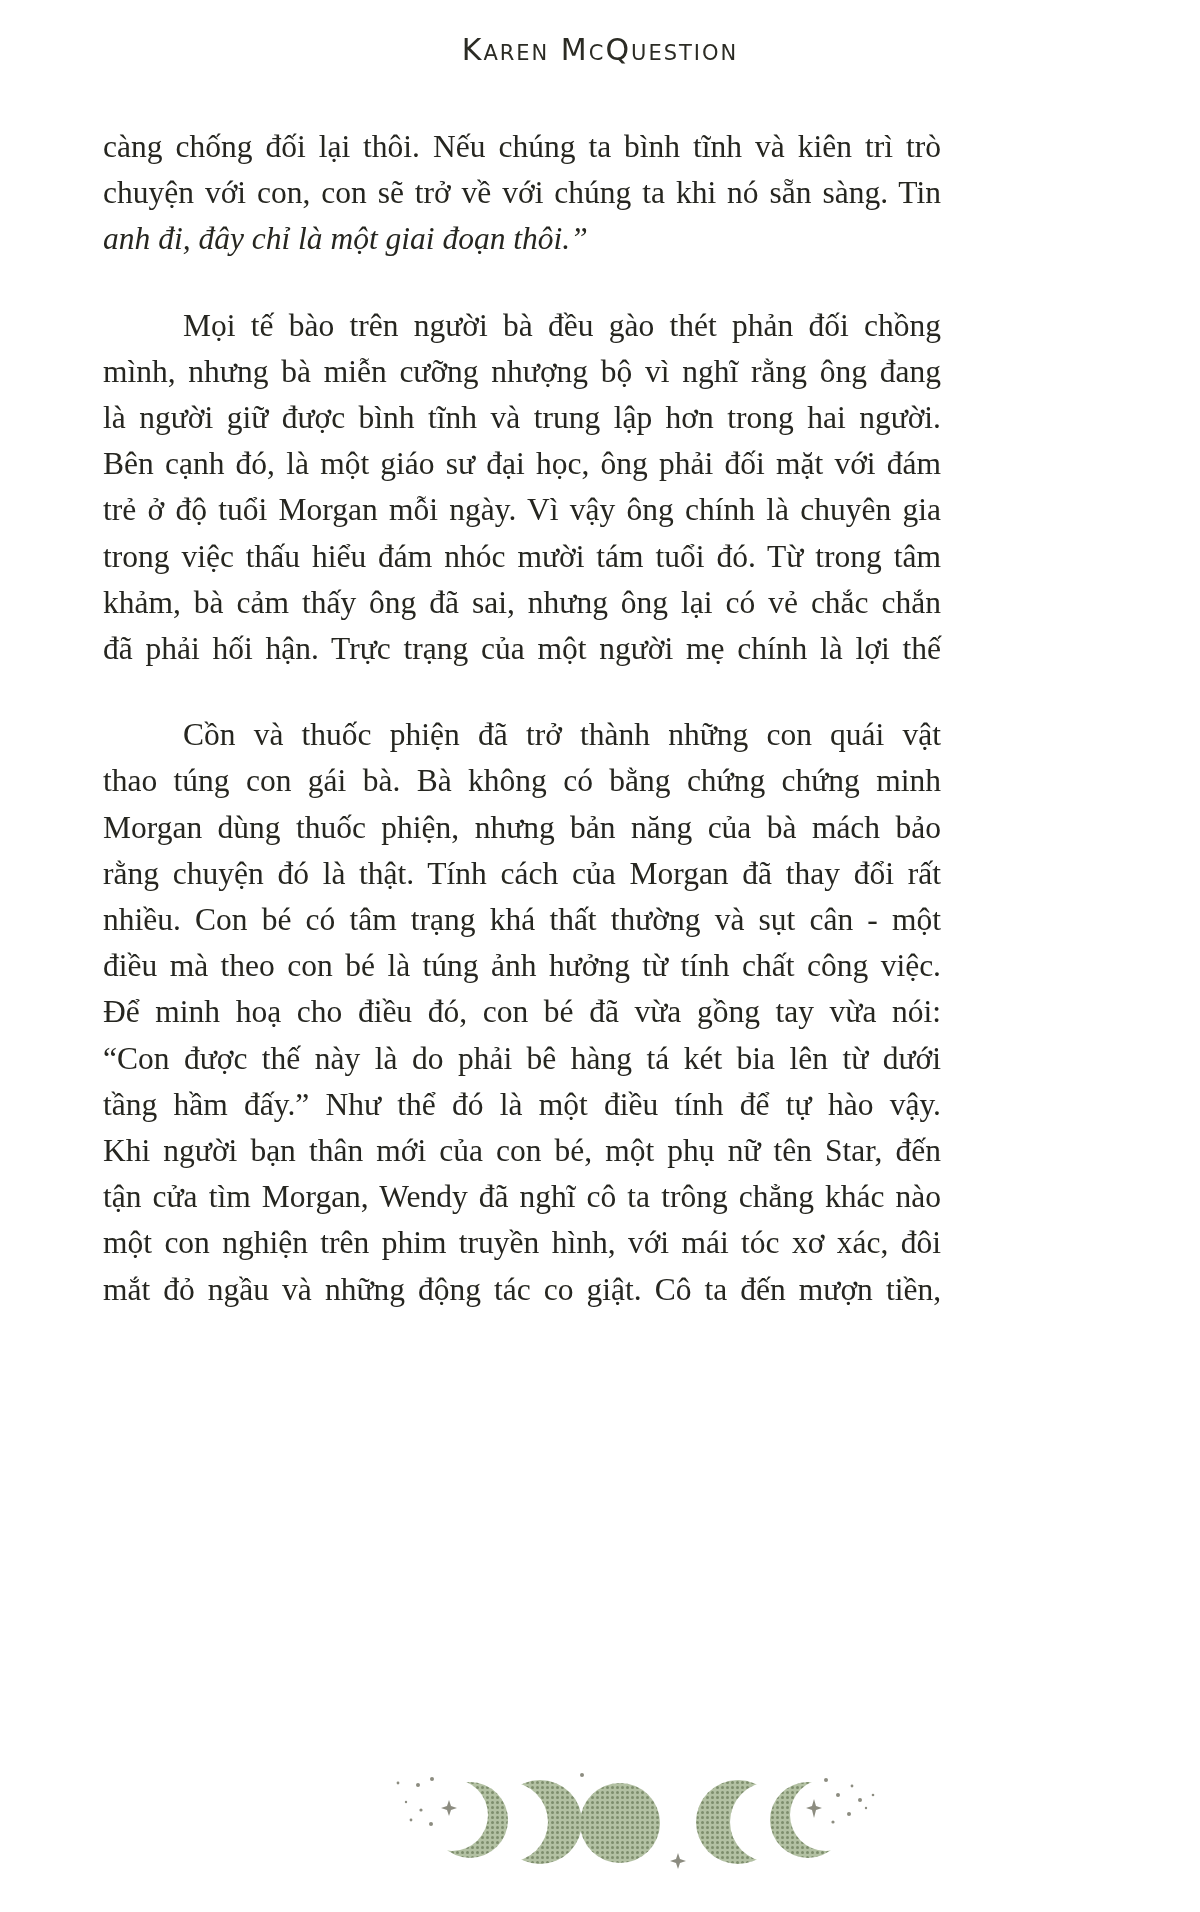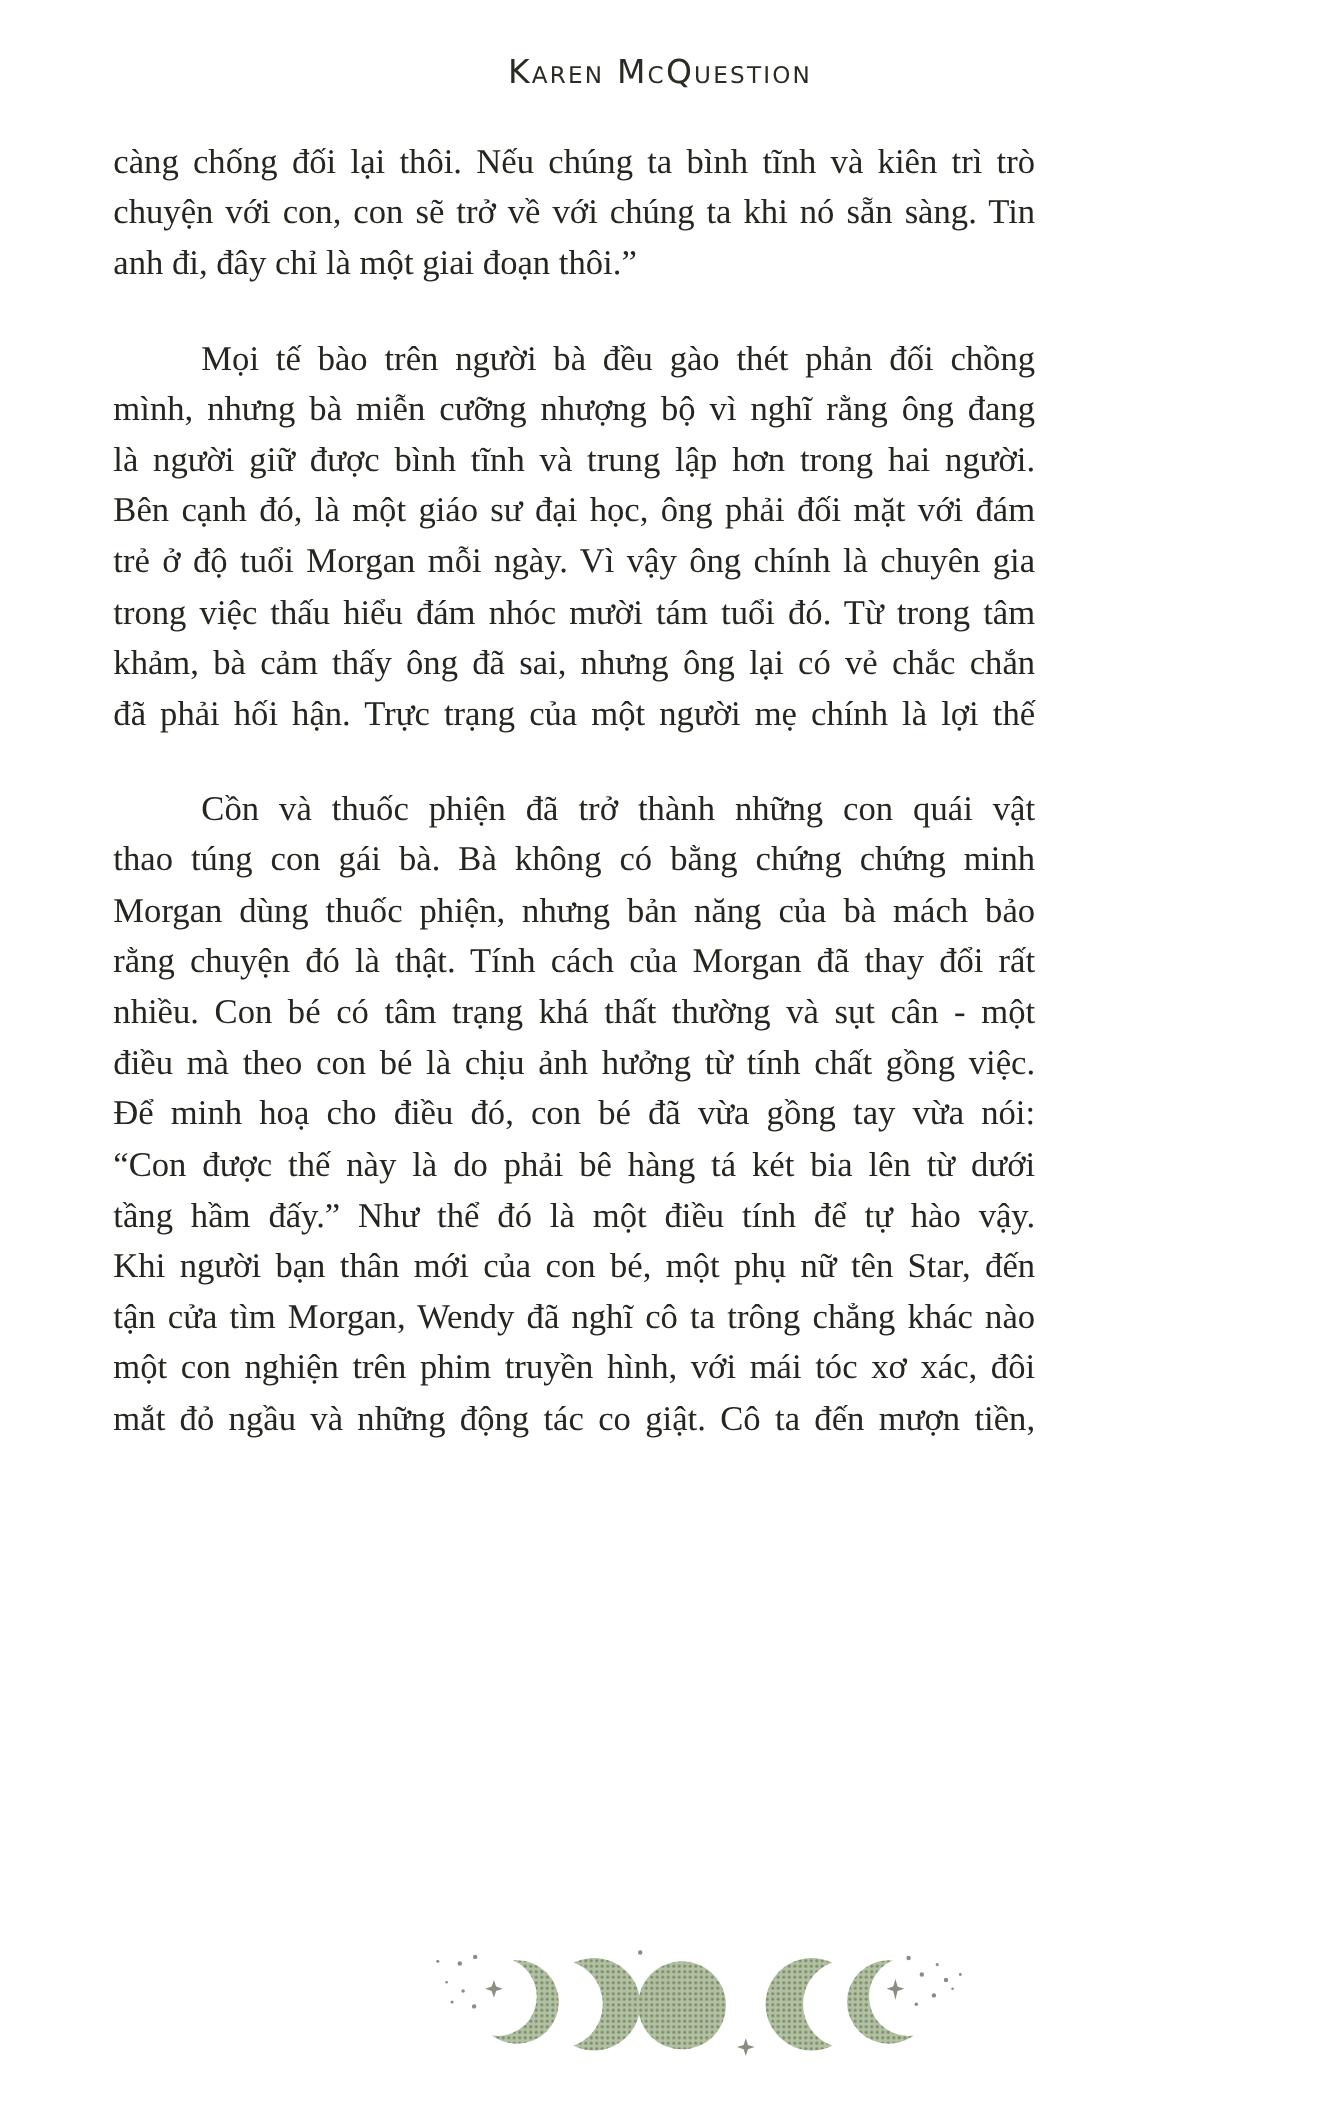--- a/index.html
+++ b/index.html
@@ -10,21 +10,21 @@
     body {
       width: 1200px;
       height: 1912px;
       position: relative;
       overflow: hidden;
       font-family: "Liberation Serif", "DejaVu Serif", serif;
       color: #2a2a22;
     }
     .running-head {
       position: absolute;
-      top: 48px;
+      top: 32px;
       left: 0;
       width: 1200px;
       text-align: center;
       font-family: "DejaVu Sans", "Liberation Sans", sans-serif;
       font-size: 30px;
       font-variant: small-caps;
       letter-spacing: 2px;
       color: #2b2b24;
       font-weight: normal;
     }
@@ -47,20 +47,21 @@
       margin-top: 40px;
     }
     .text-block .line {
       display: block;
       text-align: justify;
       text-align-last: justify;
       white-space: nowrap;
     }
     .text-block .line.last {
       text-align-last: left;
+      font-style: italic;
     }
     .text-block .line.first-indent {
       padding-left: 80px;
     }
 
     
     .folio {
       position: absolute;
       top: 1760px;
       left: 0;
@@ -96,21 +97,21 @@
     <span class="line">khảm, bà cảm thấy ông đã sai, nhưng ông lại có vẻ chắc chắn</span>
     <span class="line">đã phải hối hận. Trực trạng của một người mẹ chính là lợi thế</span>
   </p>
 
   <p>
     <span class="line first-indent">Cồn và thuốc phiện đã trở thành những con quái vật</span>
     <span class="line">thao túng con gái bà. Bà không có bằng chứng chứng minh</span>
     <span class="line">Morgan dùng thuốc phiện, nhưng bản năng của bà mách bảo</span>
     <span class="line">rằng chuyện đó là thật. Tính cách của Morgan đã thay đổi rất</span>
     <span class="line">nhiều. Con bé có tâm trạng khá thất thường và sụt cân - một</span>
-    <span class="line">điều mà theo con bé là chịu ảnh hưởng từ tính chất gồng việc.</span>
+    <span class="line">điều mà theo con bé là túng ảnh hưởng từ tính chất công việc.</span>
     <span class="line">Để minh hoạ cho điều đó, con bé đã vừa gồng tay vừa nói:</span>
     <span class="line">“Con được thế này là do phải bê hàng tá két bia lên từ dưới</span>
     <span class="line">tầng hầm đấy.” Như thể đó là một điều tính để tự hào vậy.</span>
     <span class="line">Khi người bạn thân mới của con bé, một phụ nữ tên Star, đến</span>
     <span class="line">tận cửa tìm Morgan, Wendy đã nghĩ cô ta trông chẳng khác nào</span>
     <span class="line">một con nghiện trên phim truyền hình, với mái tóc xơ xác, đôi</span>
     <span class="line">mắt đỏ ngầu và những động tác co giật. Cô ta đến mượn tiền,</span>
   </p>
 </div>
 

